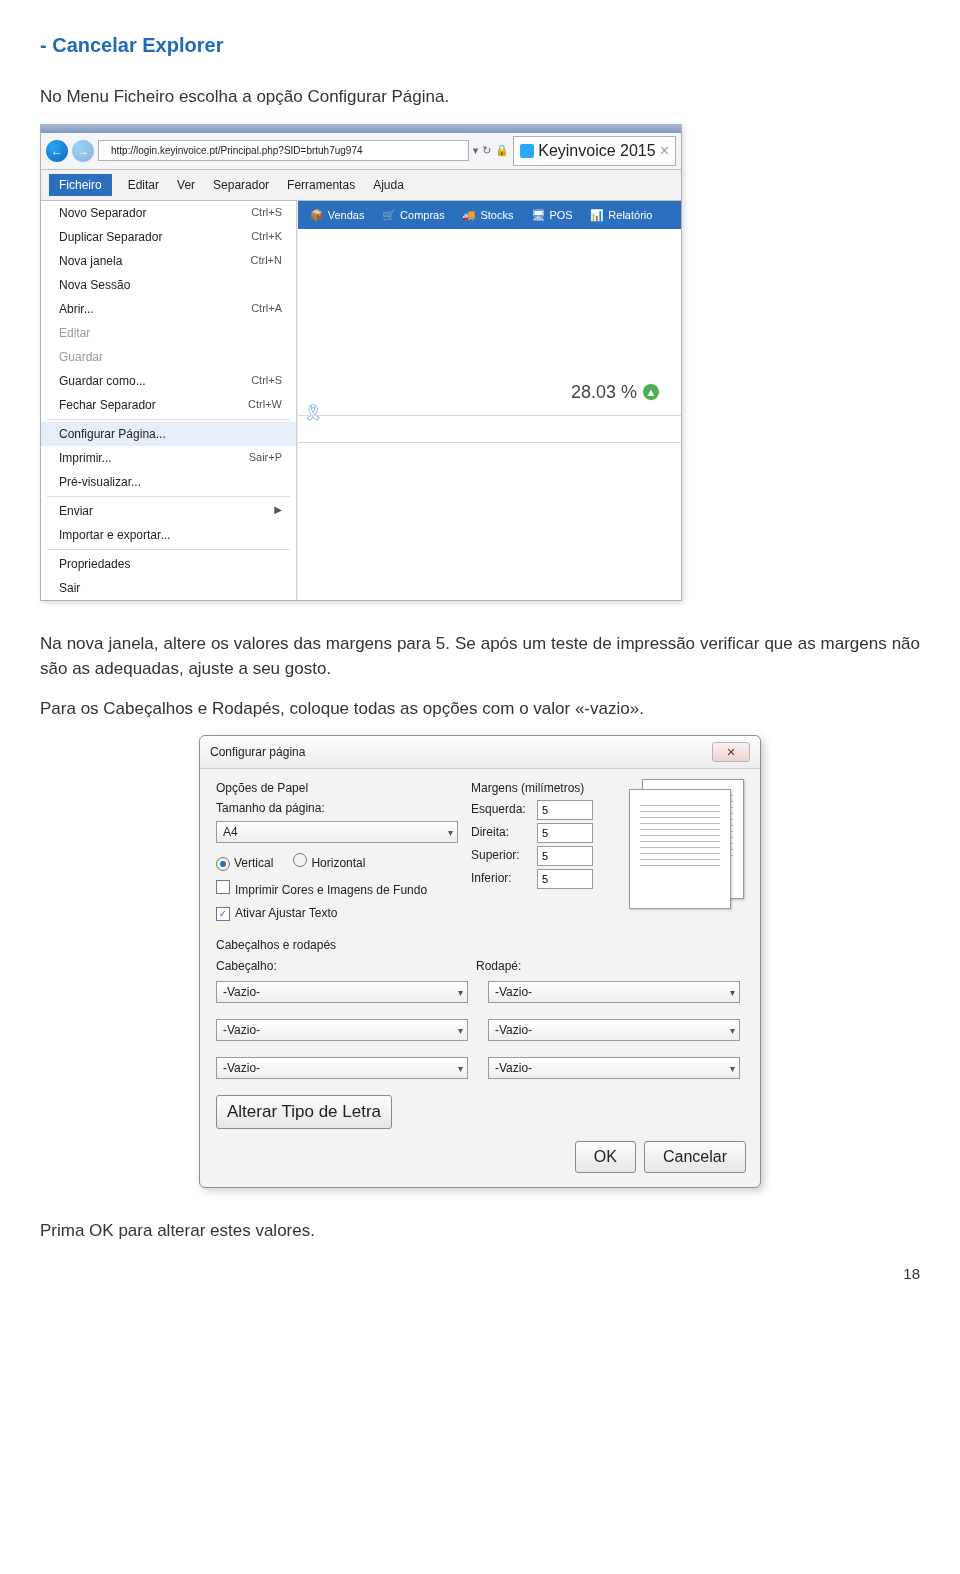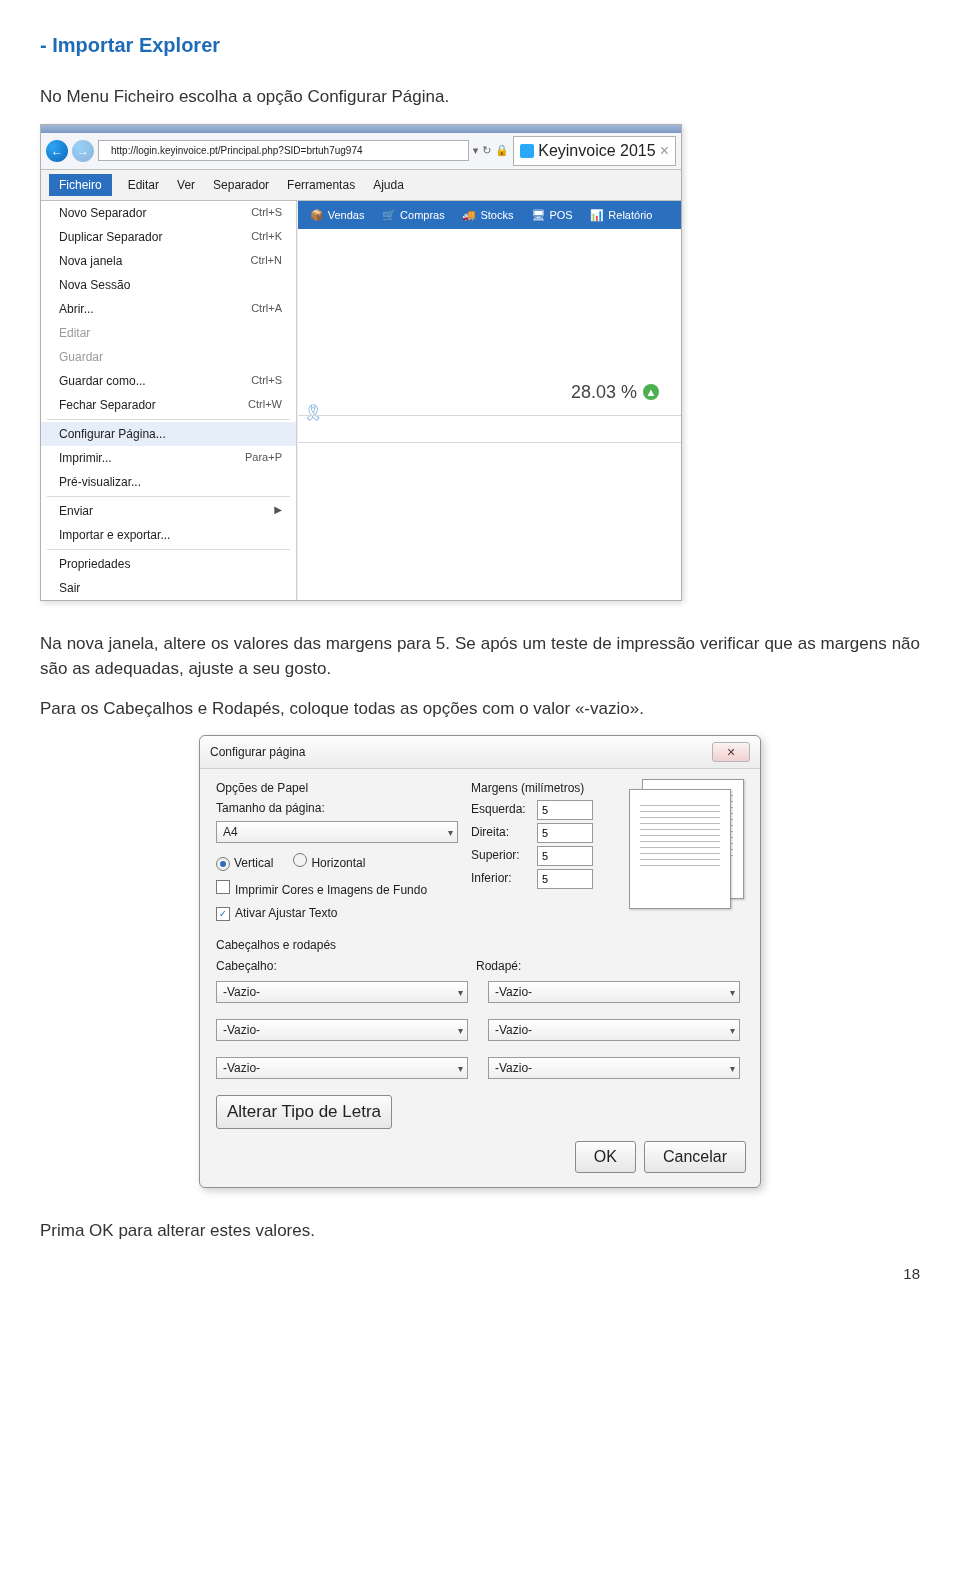--- a/index.html
+++ b/index.html
@@ -242,21 +242,21 @@
     border:1px solid #8a8a8a;
     background:linear-gradient(#fdfdfd,#e6e6e6);
     padding:3px 18px;border-radius:3px;
     font-size:16px;
   }
   .page-num{ text-align:right; font-size:15px; color:#333; margin-top:20px; }
 </style>
 </head>
 <body>
 
-<div class="heading">- Importar Explorer</div>
+<div class="heading">- Cancelar Explorer</div>
 
 <p>No Menu Ficheiro escolha a opção Configurar Página.</p>
 
 <div class="ie-shot">
   <div class="ie-titlebar"></div>
   <div class="ie-addr">
     <div class="nav-btn">←</div>
     <div class="nav-btn" style="opacity:.45">→</div>
     <div class="addr-box">
       <span class="key-ico"></span>
@@ -321,21 +321,21 @@
           <span>Fechar Separador</span>
           <span class="sc">Ctrl+W</span>
         </div>
         <div class="fm-sep"></div>
         <div class="fm-row highlight">
           <span>Configurar Página...</span>
           <span class="sc"></span>
         </div>
         <div class="fm-row">
           <span>Imprimir...</span>
-          <span class="sc">Para+P</span>
+          <span class="sc">Sair+P</span>
         </div>
         <div class="fm-row">
           <span>Pré-visualizar...</span>
           <span class="sc"></span>
         </div>
         <div class="fm-sep"></div>
         <div class="fm-row">
           <span>Enviar</span>
           <span class="arrow">▶</span>
         </div>

